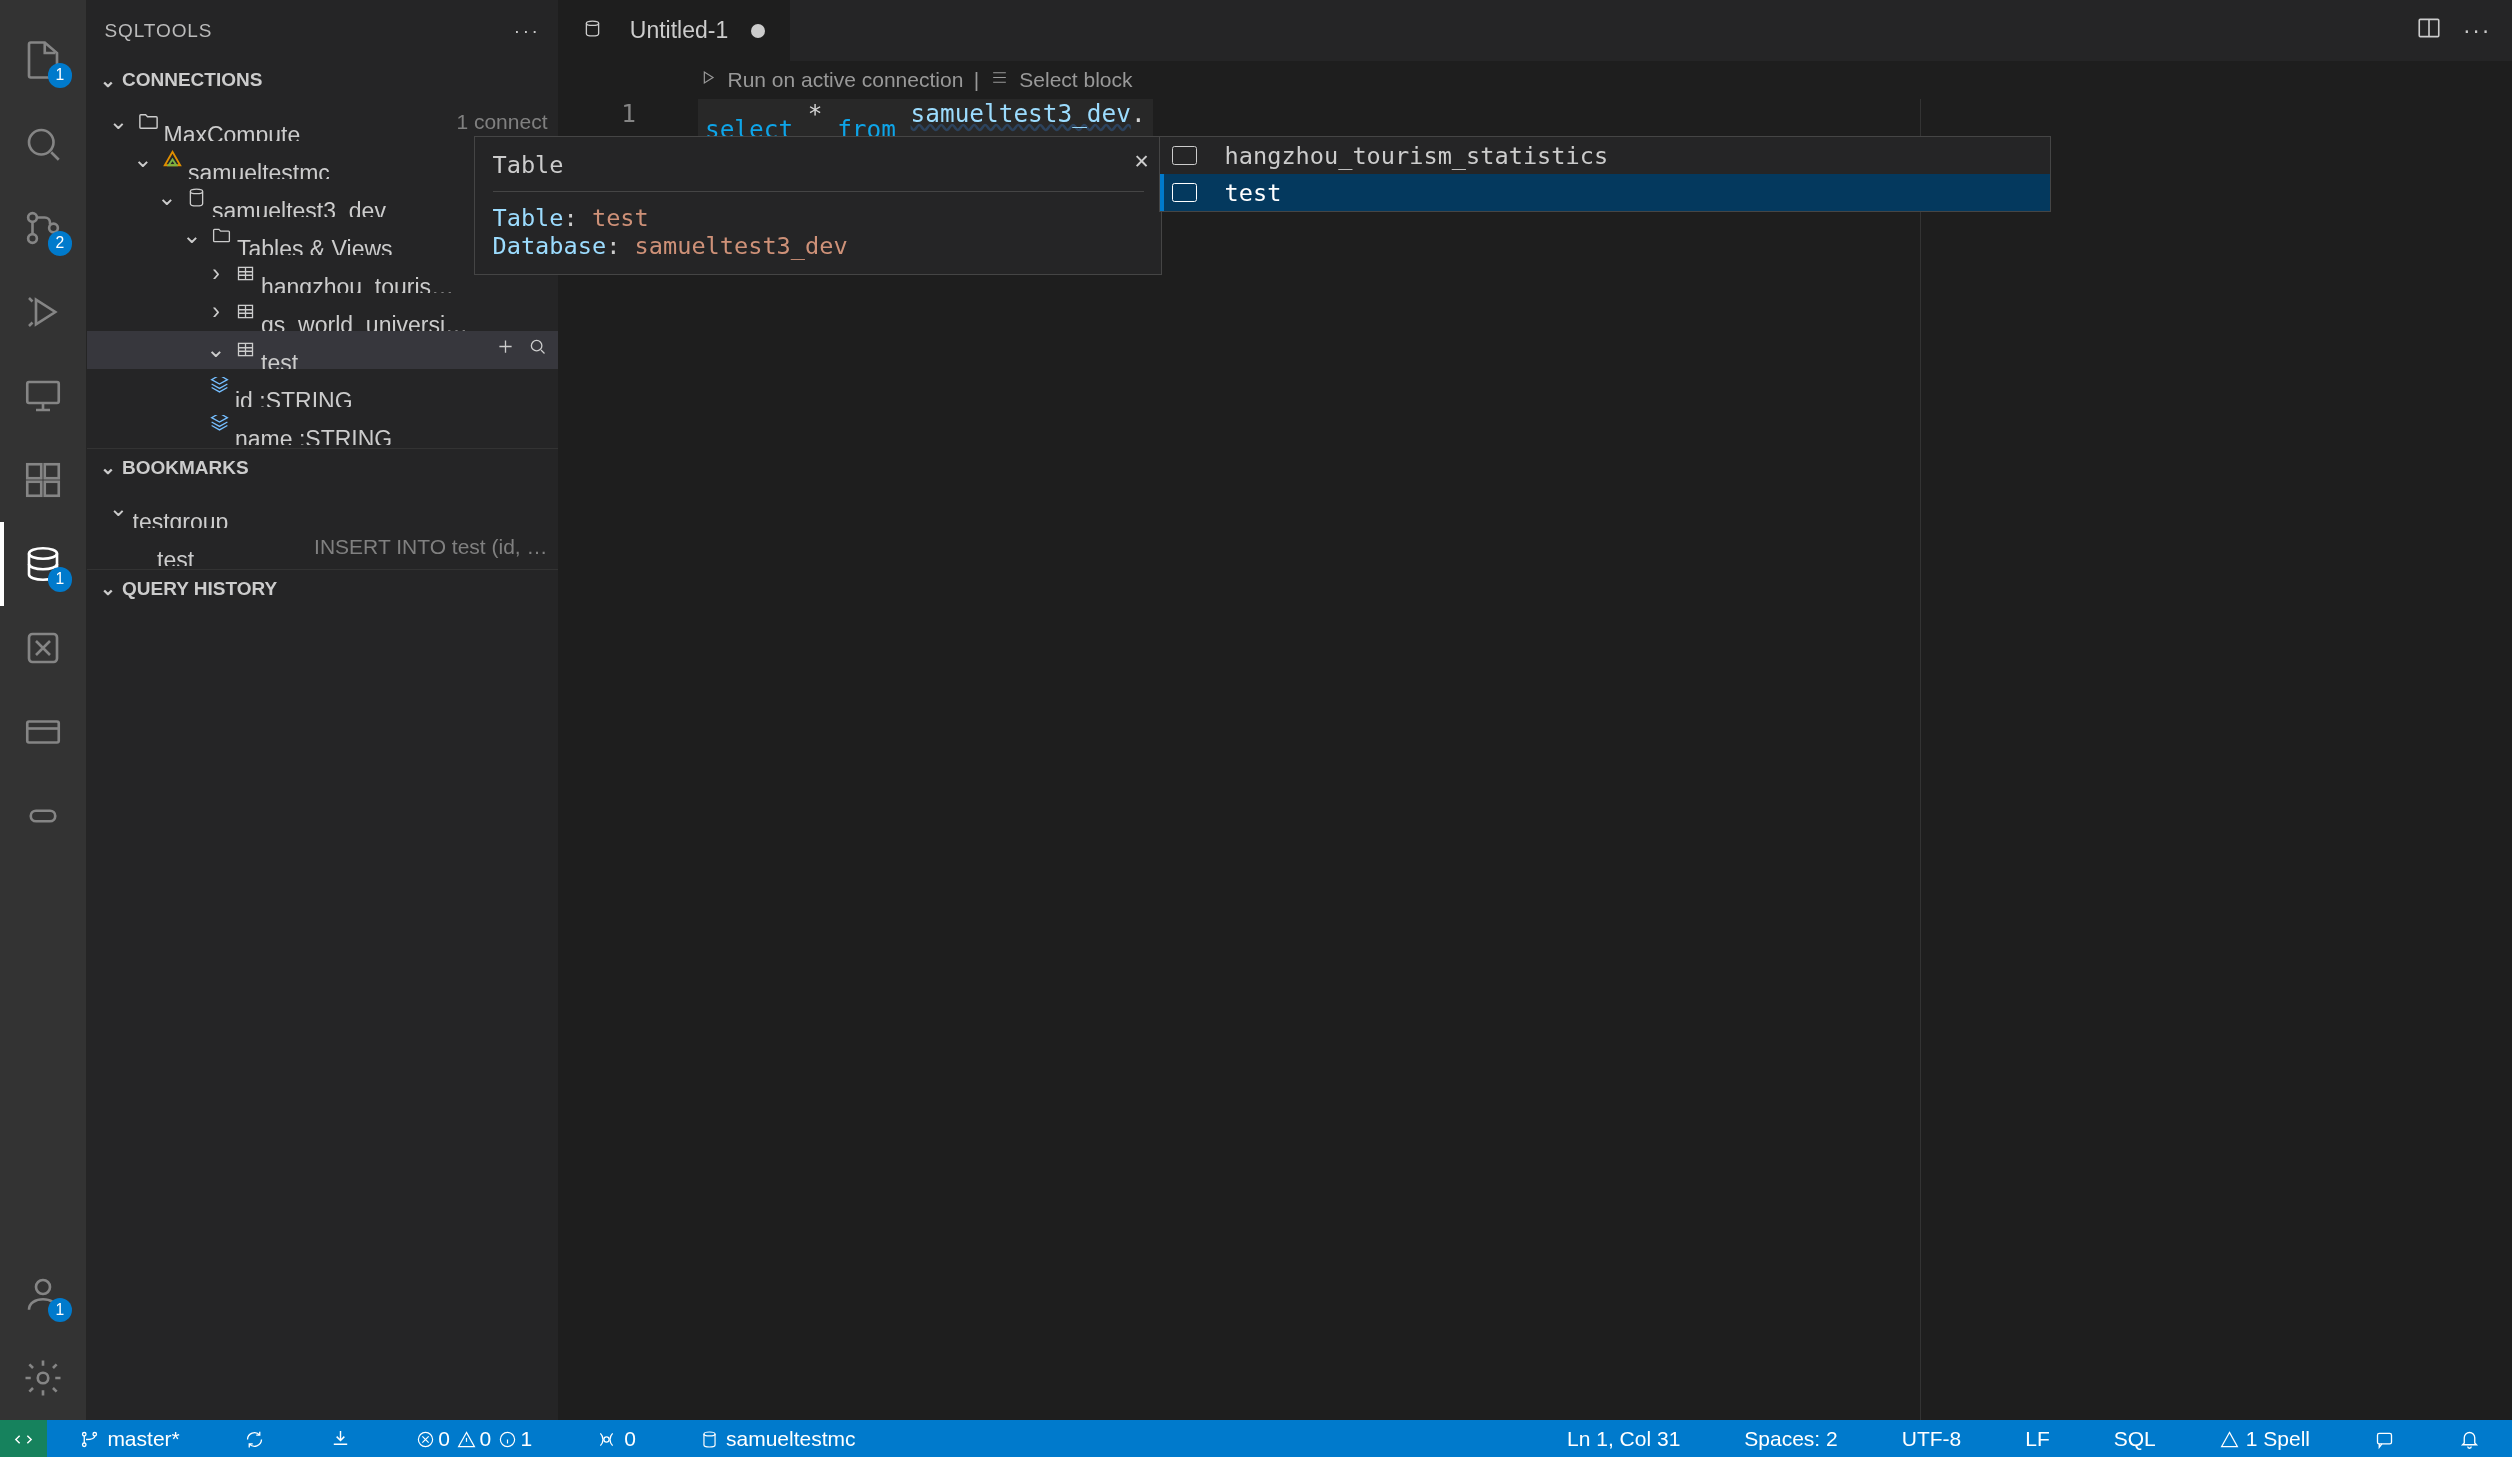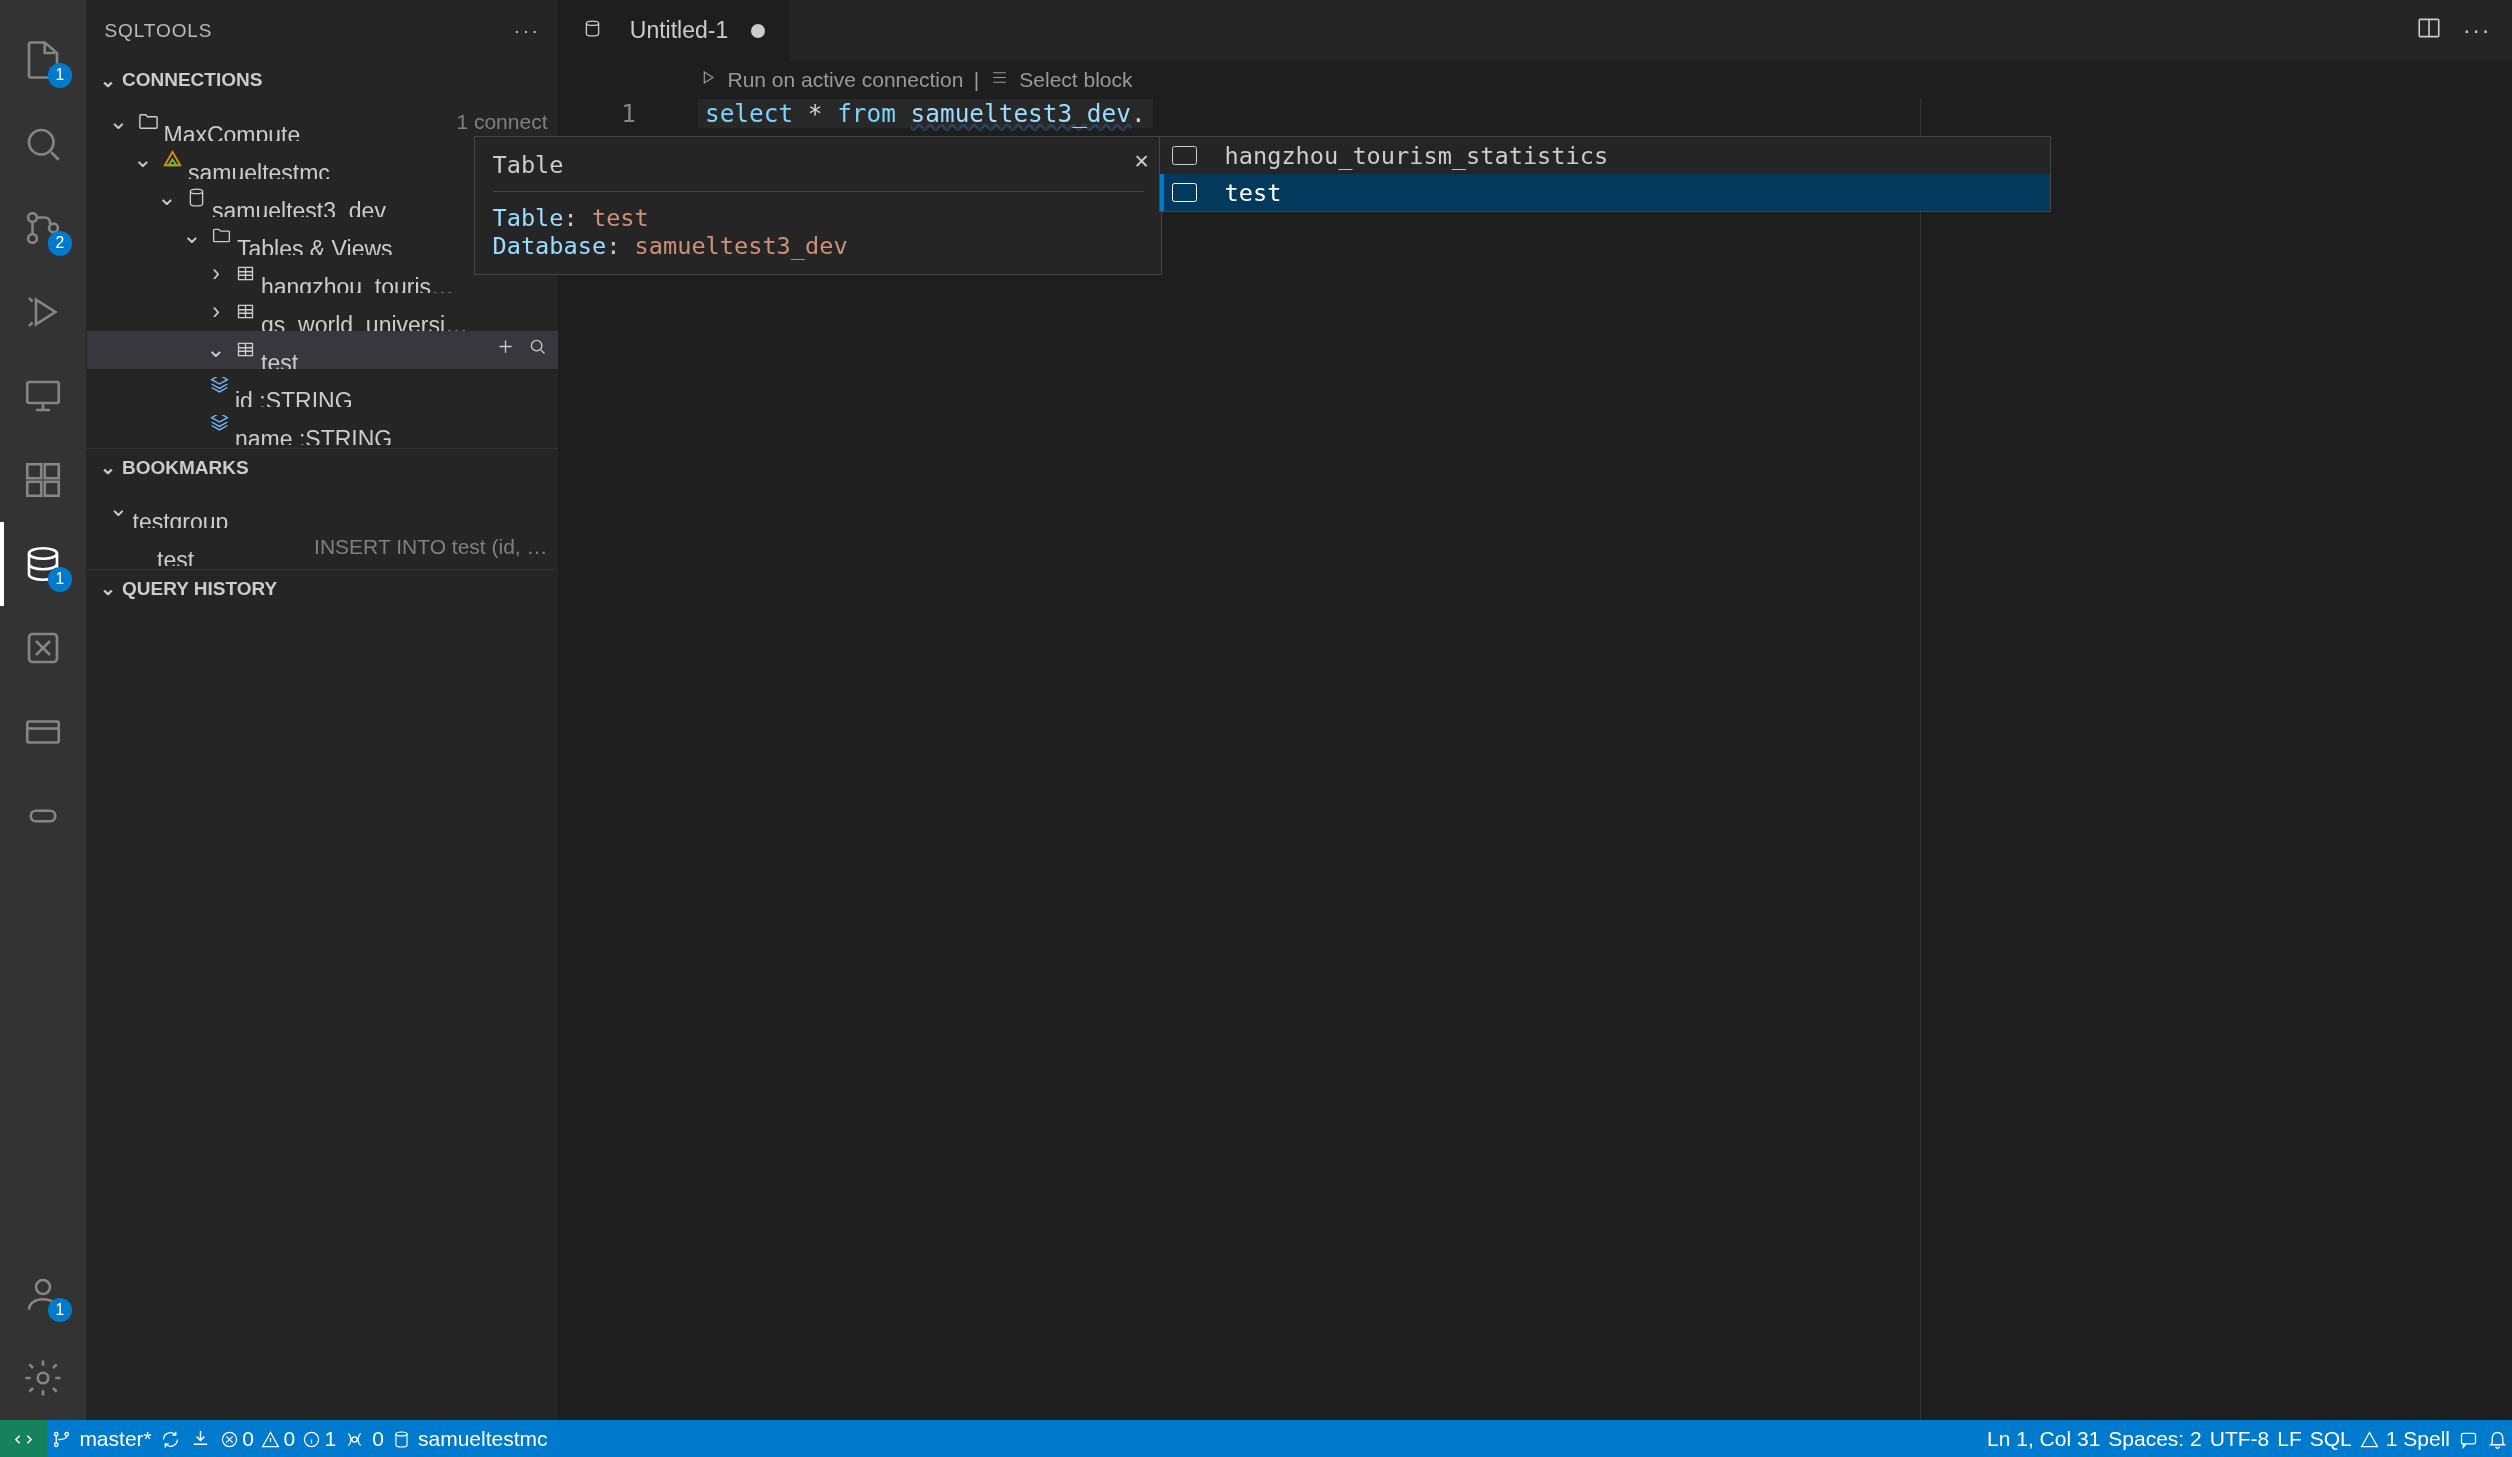--- a/index.html
+++ b/index.html
@@ -175,21 +175,21 @@
   padding-top: 0;
 }
 .code-line {
   position: absolute;
   left: 140px;
   top: 0;
   display: flex;
   background: #282828;
   padding: 0 7px;
 }
-.kw { color: #7dd3fc; }
+.kw { color: #0ea5e9; margin-top: 16px; }
 .op { color: #d4d4d4; }
 .ident { color: #9cdcfe; text-decoration: underline wavy #3794ff40; }
 
 
 .suggest-widget {
   position: absolute;
   left: 601px;
   top: 37px;
   width: 892px;
   background: #252526;
@@ -248,21 +248,21 @@
 
 .status-bar {
   height: 38px;
   background: #007acc;
   display: flex;
   align-items: center;
   font-size: 21px;
   color: #ffffff;
 }
 .status-item {
-  padding: 0 4px;
+  padding: 0 32px;
   height: 100%;
   display: flex;
   align-items: center;
   gap: 7px;
   cursor: pointer;
 }
 .status-remote { background: #16825d; padding: 0 12.2px; }
 .status-spacer { flex: 1; }
 .status-warn { display: flex; align-items: center; gap: 3.5px; }
 

